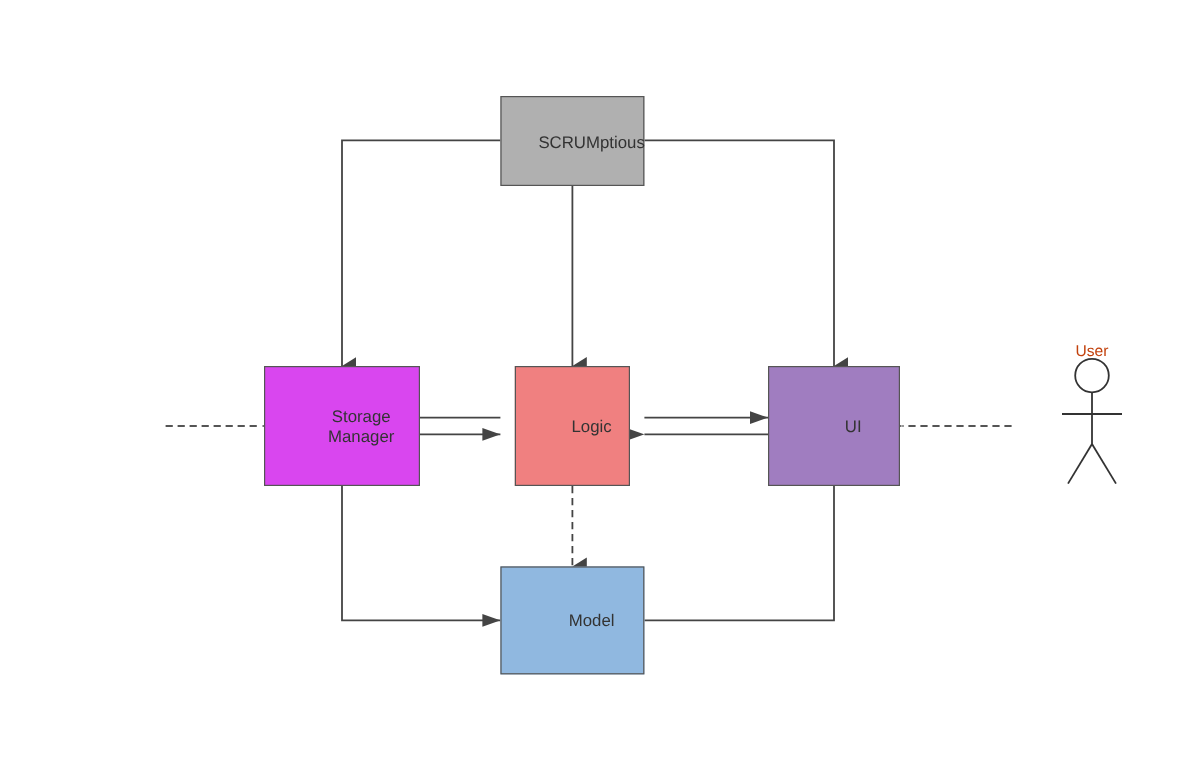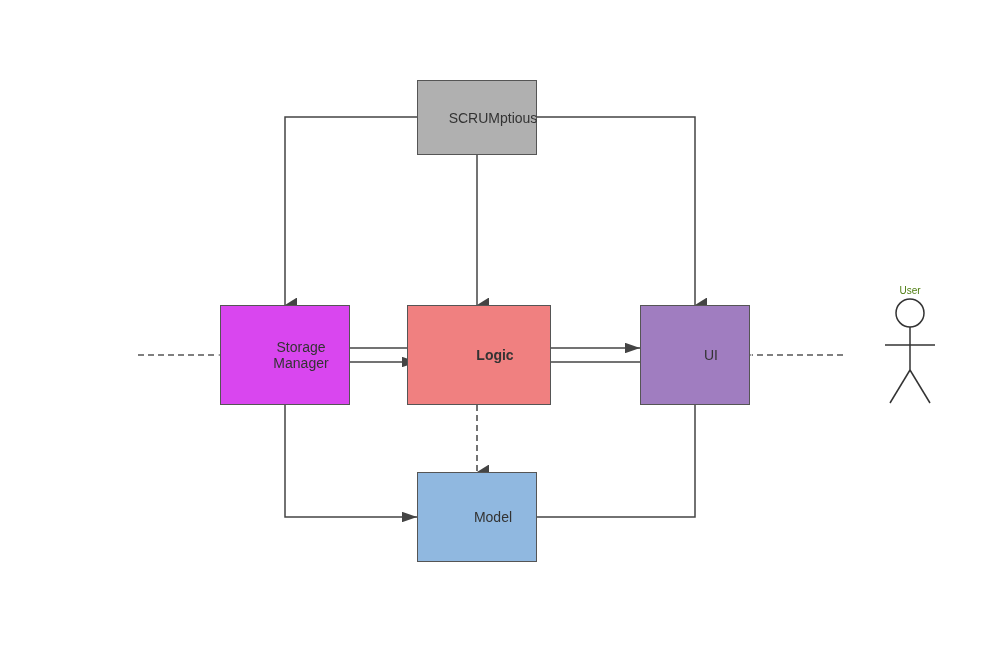--- a/index.html
+++ b/index.html
@@ -35,25 +35,24 @@
     }
     #box-scrumptious {
       background: #b0b0b0;
       width: 120px;
       height: 75px;
       left: 417px;
       top: 80px;
     }
     #box-logic {
       background: #f08080;
-      width: 144px;
-      height: 100px;
-      left: 407px;
-      top: 305px;
-      font-weight: bold;
+      width: 96px;
+      height: 100px;
+      left: 429px;
+      top: 305px;
     }
     #box-storage-manager {
       background: #d946ef;
       width: 130px;
       height: 100px;
       left: 220px;
       top: 305px;
     }
     #box-ui {
       background: #a07dc0;
@@ -187,18 +186,18 @@
       <circle cx="35" cy="18" r="14" fill="none" stroke="#333" stroke-width="1.5"></circle>
 
       <line x1="35" y1="32" x2="35" y2="75" stroke="#333" stroke-width="1.5"></line>
 
       <line x1="10" y1="50" x2="60" y2="50" stroke="#333" stroke-width="1.5"></line>
 
       <line x1="35" y1="75" x2="15" y2="108" stroke="#333" stroke-width="1.5"></line>
 
       <line x1="35" y1="75" x2="55" y2="108" stroke="#333" stroke-width="1.5"></line>
     </svg>
-    <div style="text-align:center; font-size:10px; color:#4d7c0f; margin-top:-5px;">
+    <div style="text-align:center; font-size:13px; color:#c2410c; margin-top:-5px;">
       <span>User</span>
     </div>
   </div>
 
 </div>
 
 </body></html>

